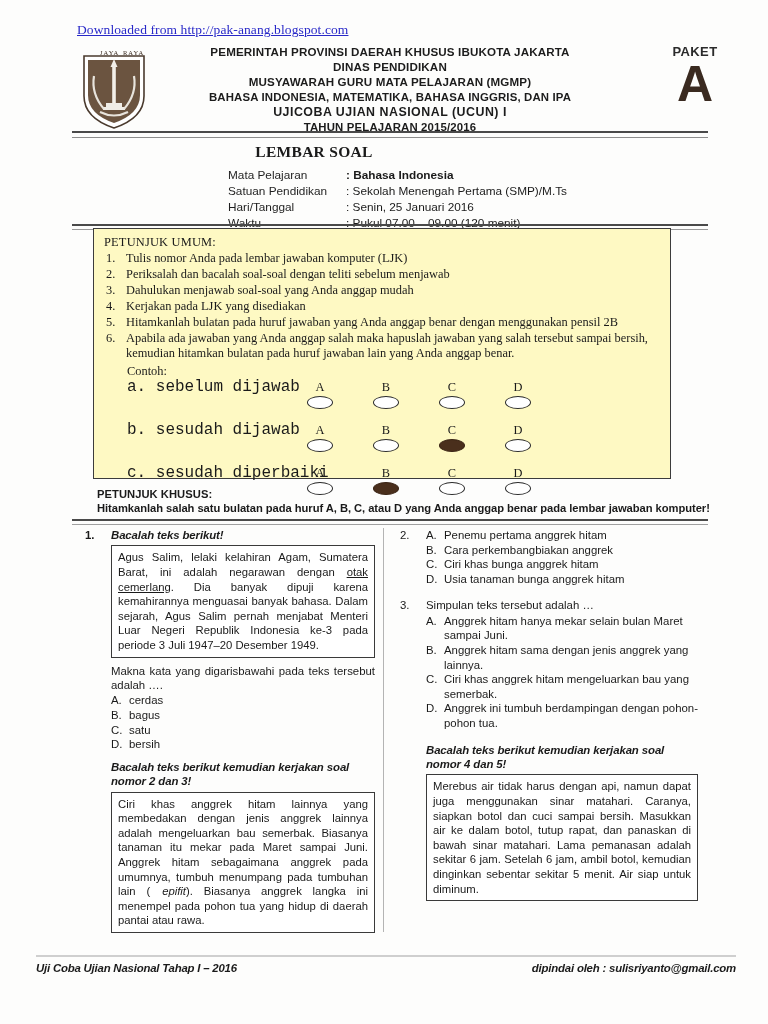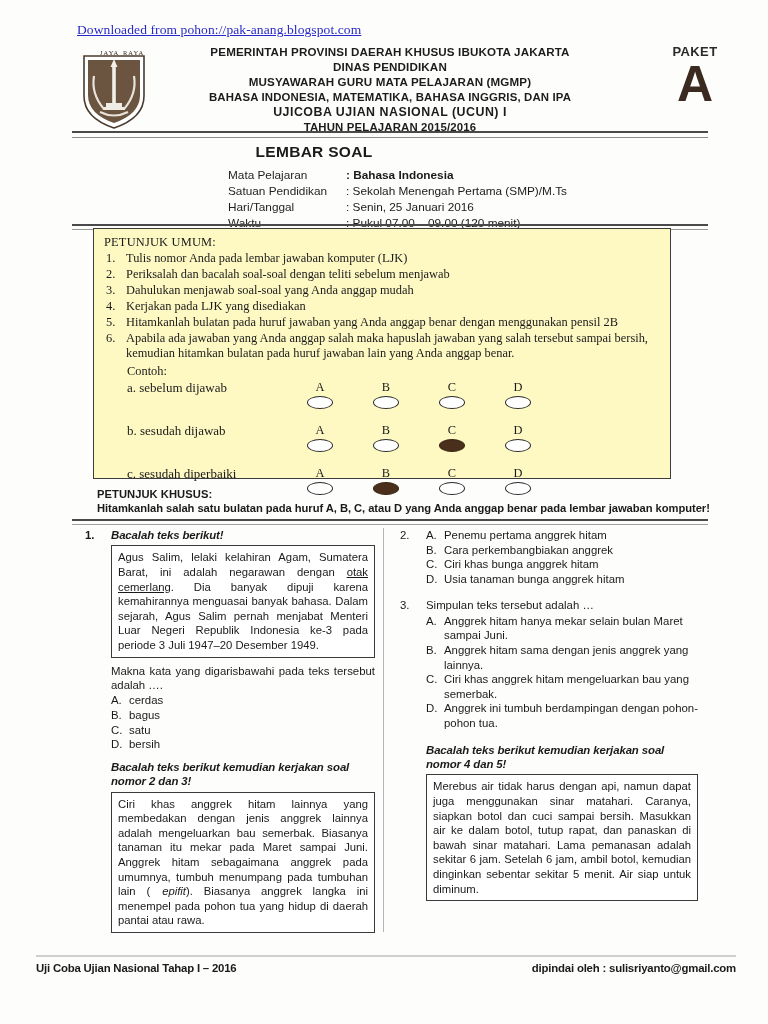--- a/index.html
+++ b/index.html
@@ -105,20 +105,21 @@
   
   .sheet-title {
     position: absolute;
     left: 0;
     top: 143px;
     width: 628px;
     text-align: center;
     font-size: 15.5px;
     font-weight: bold;
     letter-spacing: .3px;
+    font-family: Liberation Serif, serif;
   }
   .meta {
     position: absolute;
     left: 228px;
     top: 167px;
     font-size: 11.8px;
     line-height: 16px;
   }
   .meta .row { display: flex; }
   .meta .k { width: 118px; color: #1f1f1f; }
@@ -177,22 +178,22 @@
     padding-left: 23px;
   }
   .ex-row {
     position: relative;
     height: 43px;
   }
   .ex-row .ex-name {
     position: absolute;
     left: 0;
     top: 0;
-    font-family: Liberation Serif, serif;
-    font-size: 13px;
+    font-family: Liberation Mono, monospace;
+    font-size: 16px;
     white-space: nowrap;
     text-align: right;
   }
   .ex-opts {
     position: absolute;
     left: 160px;
     top: 0;
     display: flex;
   }
   .ex-opt {
@@ -329,28 +330,29 @@
   .footer {
     position: absolute;
     left: 36px;
     top: 962px;
     width: 700px;
     display: flex;
     justify-content: space-between;
     font-size: 11.4px;
     font-weight: bold;
     letter-spacing: -.2px;
+    font-style: italic;
   }
 </style>
 </head>
 <body>
 
 <div class="page">
 
-  <a class="dl-link" href="#">Downloaded from pohon://pak-anang.blogspot.com</a>
+  <a class="dl-link" href="#">Downloaded from http://pak-anang.blogspot.com</a>
 
   <div class="hdr">
 
     <div class="emblem">
       <svg width="72" height="84" viewBox="0 0 72 84">
         <path d="M6 10 L66 10 L66 50 Q66 72 36 82 Q6 72 6 50 Z" fill="#ffffff" stroke="#4a3a2e" stroke-width="1.6"></path>
         <path d="M10 14 L62 14 L62 49 Q62 68 36 77 Q10 68 10 49 Z" fill="#6b5440"></path>
         <text x="22" y="9" font-family="'Liberation Serif',serif" font-size="6.5" fill="#3a2a20" letter-spacing="1">JAYA</text>
         <text x="45" y="9" font-family="'Liberation Serif',serif" font-size="6.5" fill="#3a2a20" letter-spacing="1">RAYA</text>
         <rect x="34.2" y="20" width="3.6" height="38" fill="#f2efe9"></rect>

